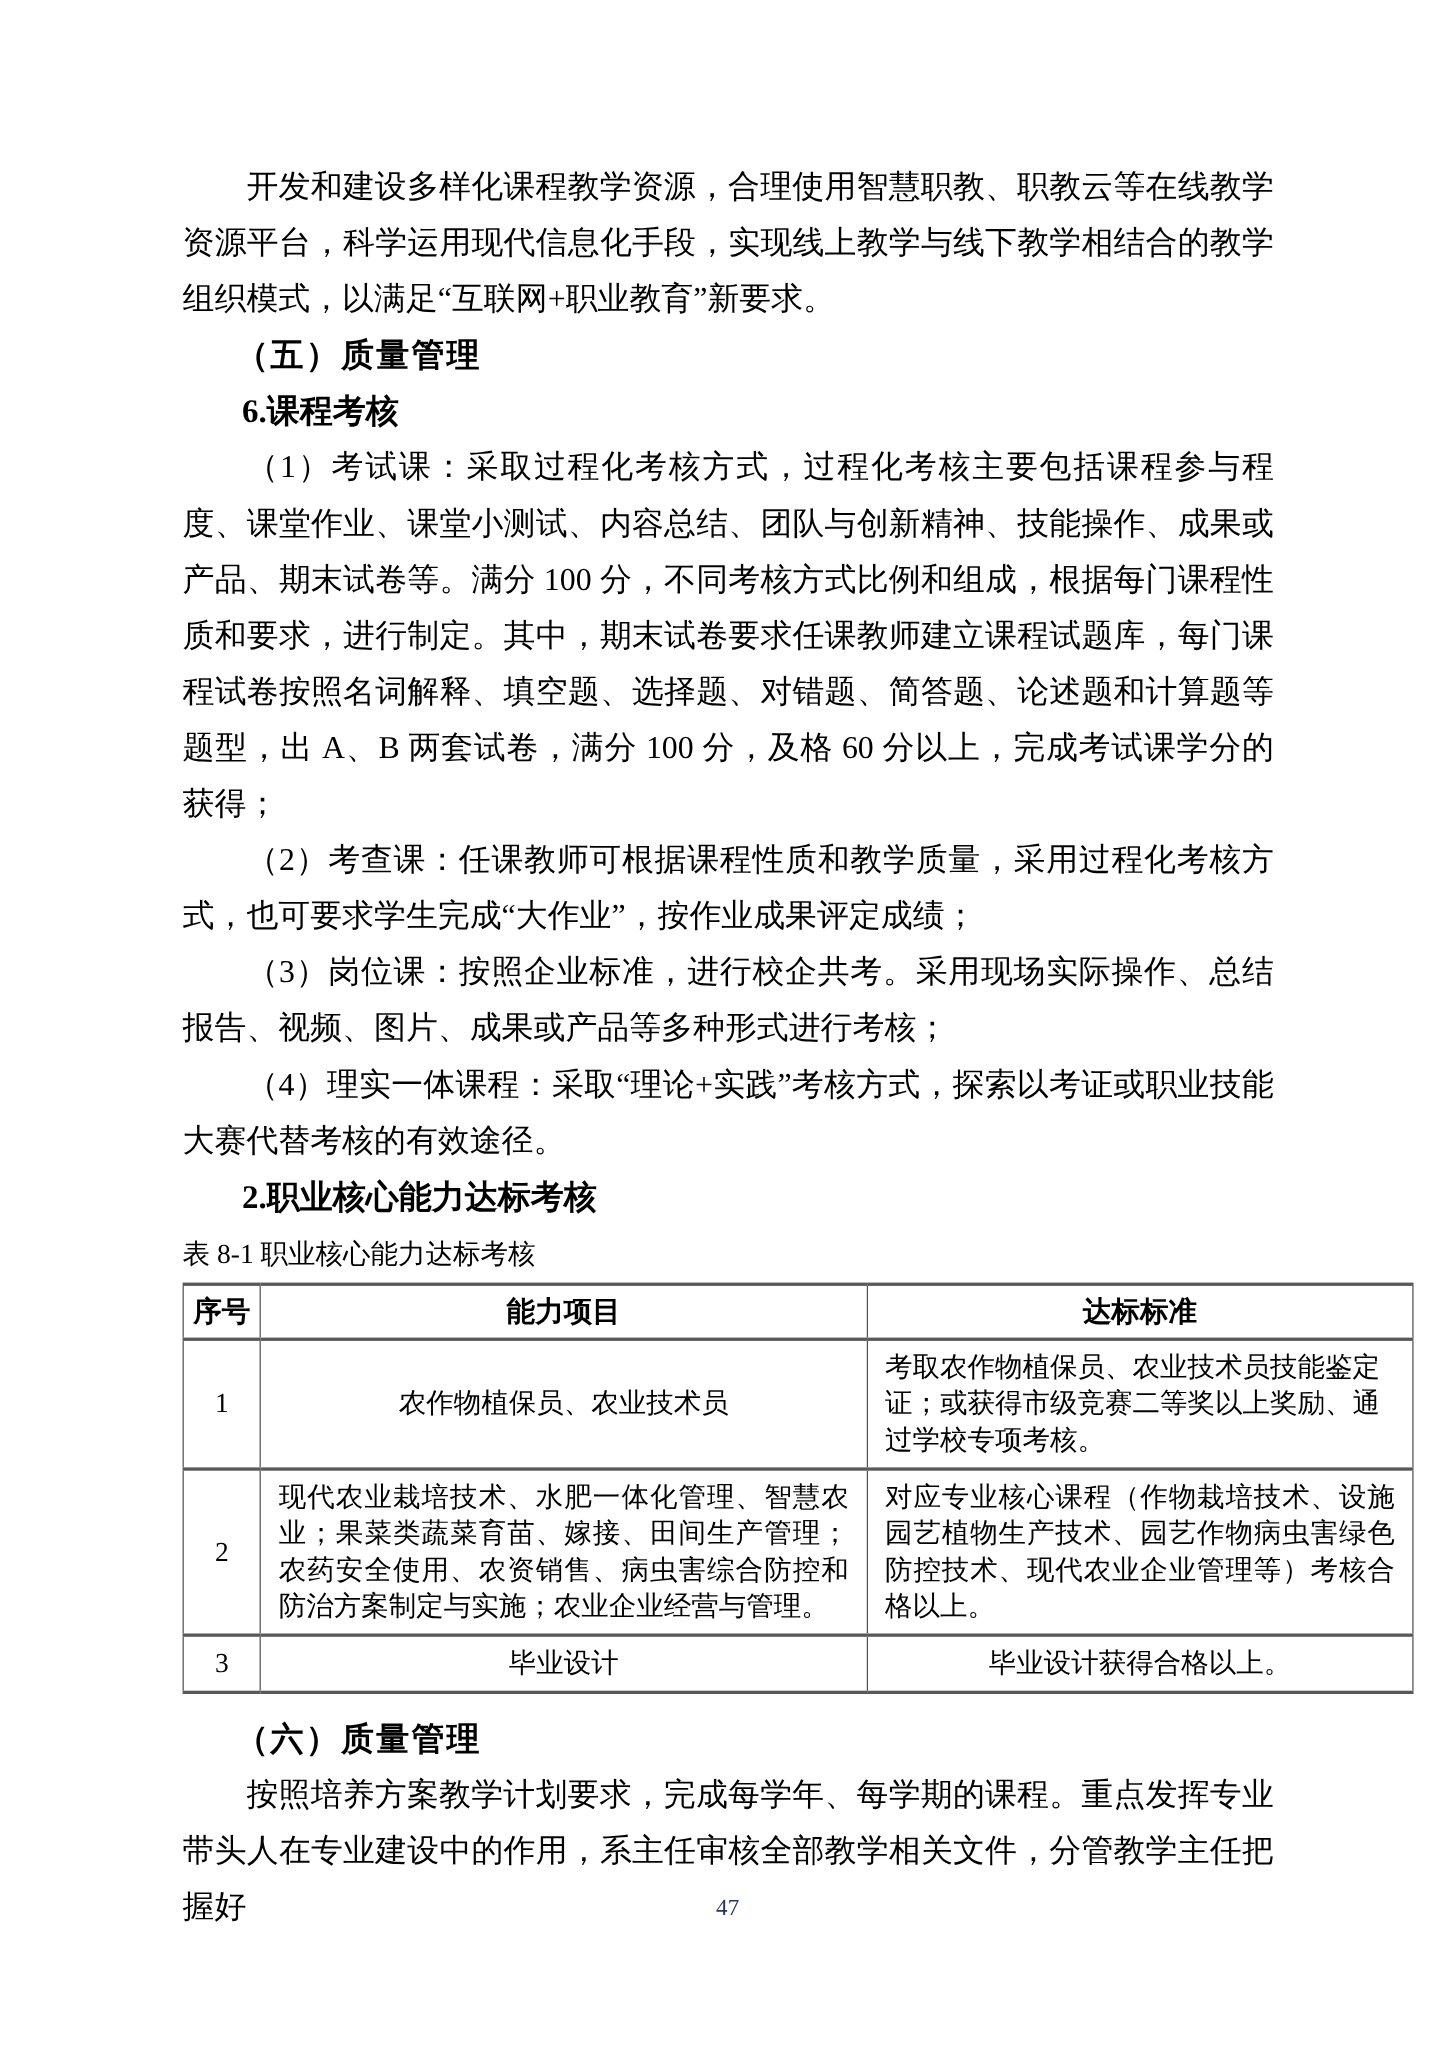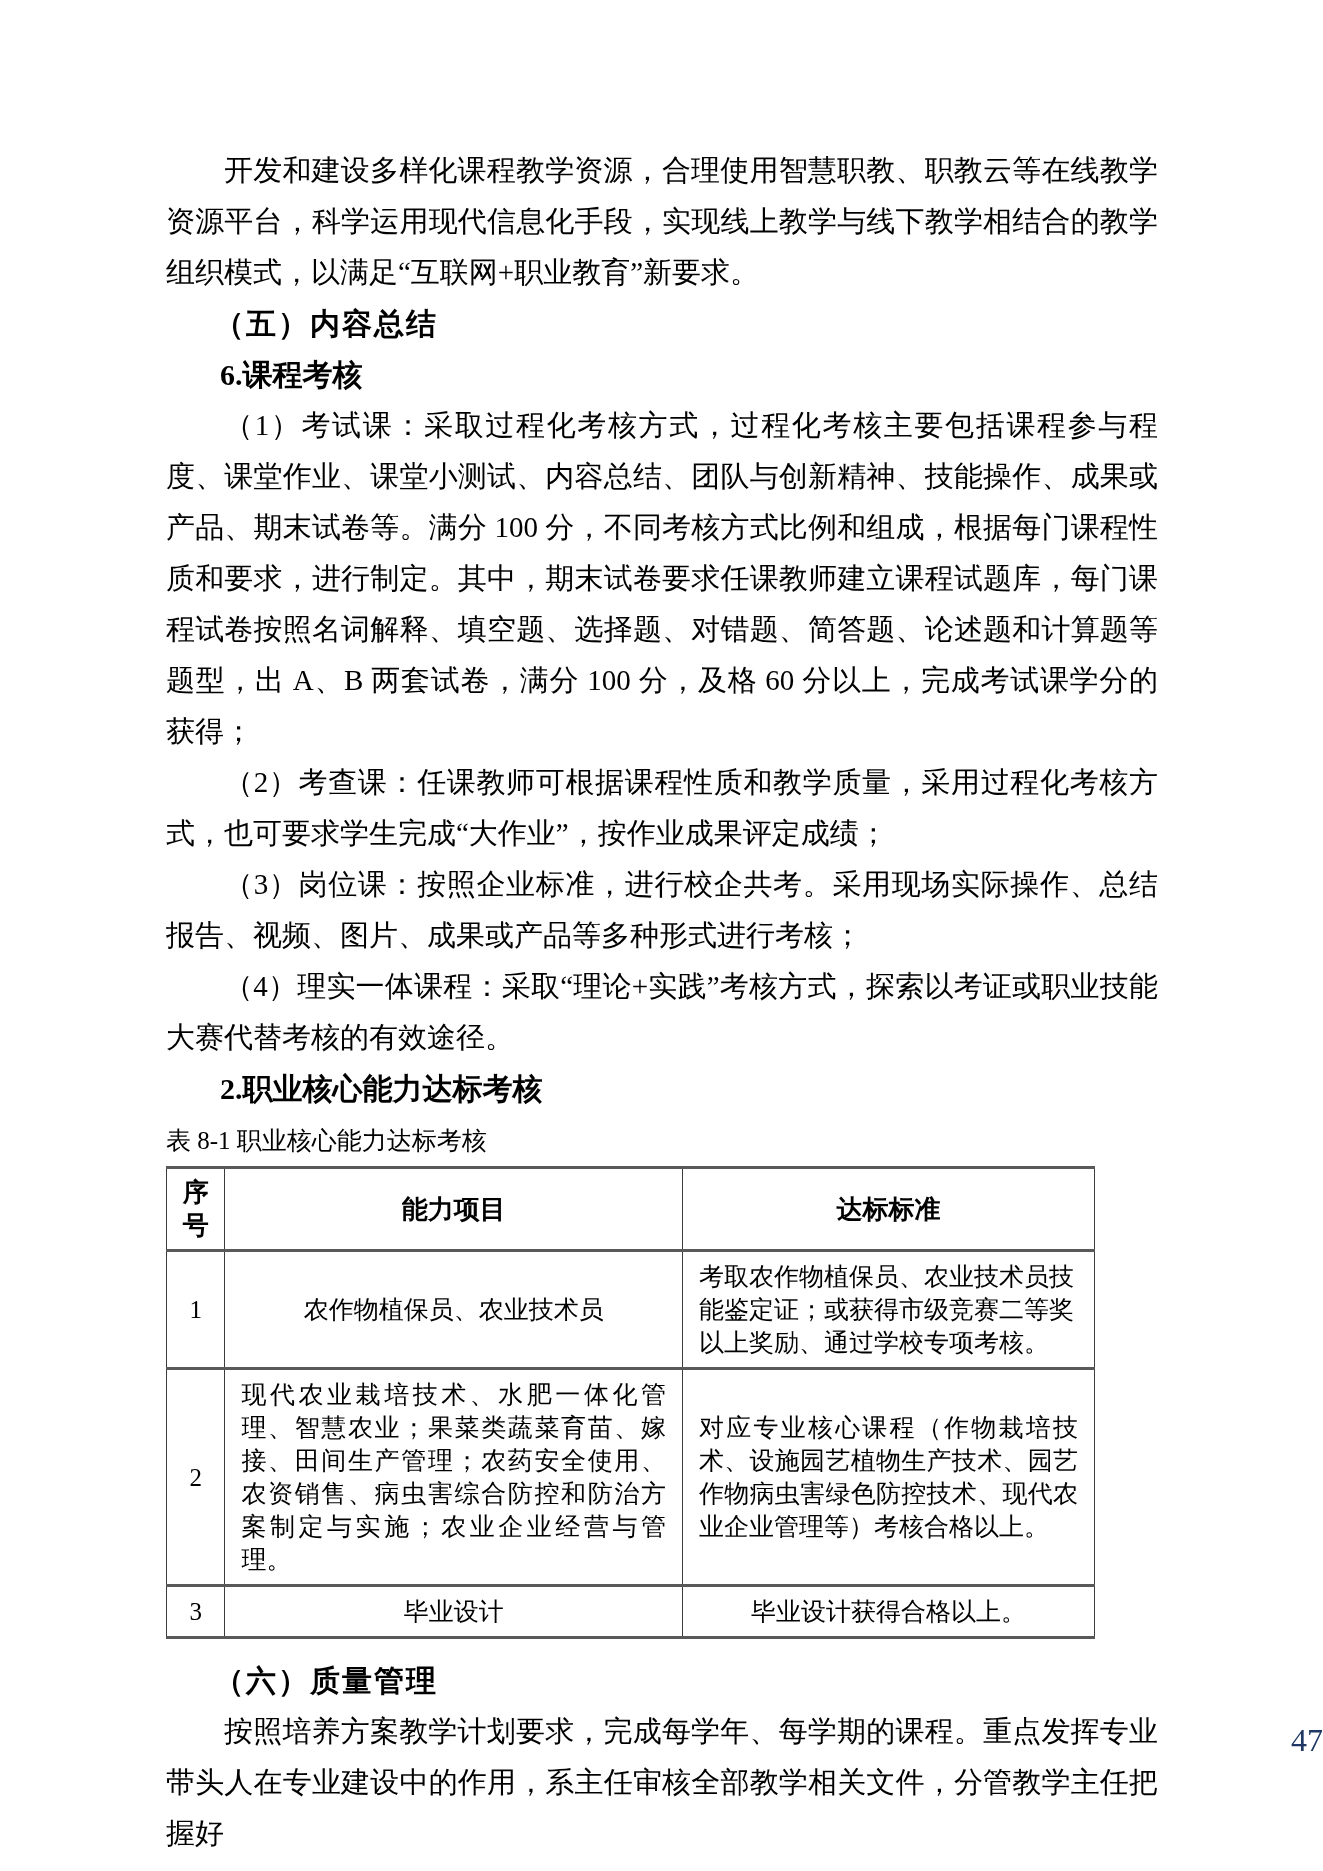--- a/index.html
+++ b/index.html
@@ -46,21 +46,21 @@
     font-weight: bold;
     text-indent: 1.8em;
     font-family: "Liberation Serif", "DejaVu Serif", serif;
   }
   .caption {
     margin: 2px 0 6px 0;
     font-size: 25px;
     line-height: 38px;
   }
   table.grid {
-    width: 929px;
+    width: 1119px;
     border-collapse: collapse;
     table-layout: fixed;
     font-size: 25px;
     line-height: 33px;
   }
   table.grid th, table.grid td {
     border-left: 1px solid #3c3c3c;
     border-right: 1px solid #3c3c3c;
     border-top: 3px solid #595959;
     border-bottom: 3px solid #595959;
@@ -80,35 +80,35 @@
   .col-no { width: 6.3%; }
   .col-ability { width: 49.3%; }
   .col-standard { width: 44.4%; }
   .sp-sm { height: 6px; }
   .sp-md { height: 16px; }
   .footer {
     position: absolute;
     left: 0;
     width: 100%;
     top: 1722px;
-    text-align: right;
-    font-size: 32px;
+    text-align: center;
+    font-size: 21px;
     color: #1f3864;
     font-family: "Liberation Serif", "DejaVu Serif", serif;
   }
 </style>
 </head>
 <body>
 
 <div class="page">
   <div class="content">
 
     <p class="body">开发和建设多样化课程教学资源，合理使用智慧职教、职教云等在线教学资源平台，科学运用现代信息化手段，实现线上教学与线下教学相结合的教学组织模式，以满足“互联网+职业教育”新要求。</p>
 
-    <h3 class="kaiti">（五）内容总结</h3>
+    <h3 class="kaiti">（五）质量管理</h3>
 
     <h4 class="heiti">6.课程考核</h4>
 
     <p class="body">（1）考试课：采取过程化考核方式，过程化考核主要包括课程参与程度、课堂作业、课堂小测试、内容总结、团队与创新精神、技能操作、成果或产品、期末试卷等。满分 100 分，不同考核方式比例和组成，根据每门课程性质和要求，进行制定。其中，期末试卷要求任课教师建立课程试题库，每门课程试卷按照名词解释、填空题、选择题、对错题、简答题、论述题和计算题等题型，出 A、B 两套试卷，满分 100 分，及格 60 分以上，完成考试课学分的获得；</p>
 
     <p class="body">（2）考查课：任课教师可根据课程性质和教学质量，采用过程化考核方式，也可要求学生完成“大作业”，按作业成果评定成绩；</p>
 
     <p class="body">（3）岗位课：按照企业标准，进行校企共考。采用现场实际操作、总结报告、视频、图片、成果或产品等多种形式进行考核；</p>
 
     <p class="body">（4）理实一体课程：采取“理论+实践”考核方式，探索以考证或职业技能大赛代替考核的有效途径。</p>

